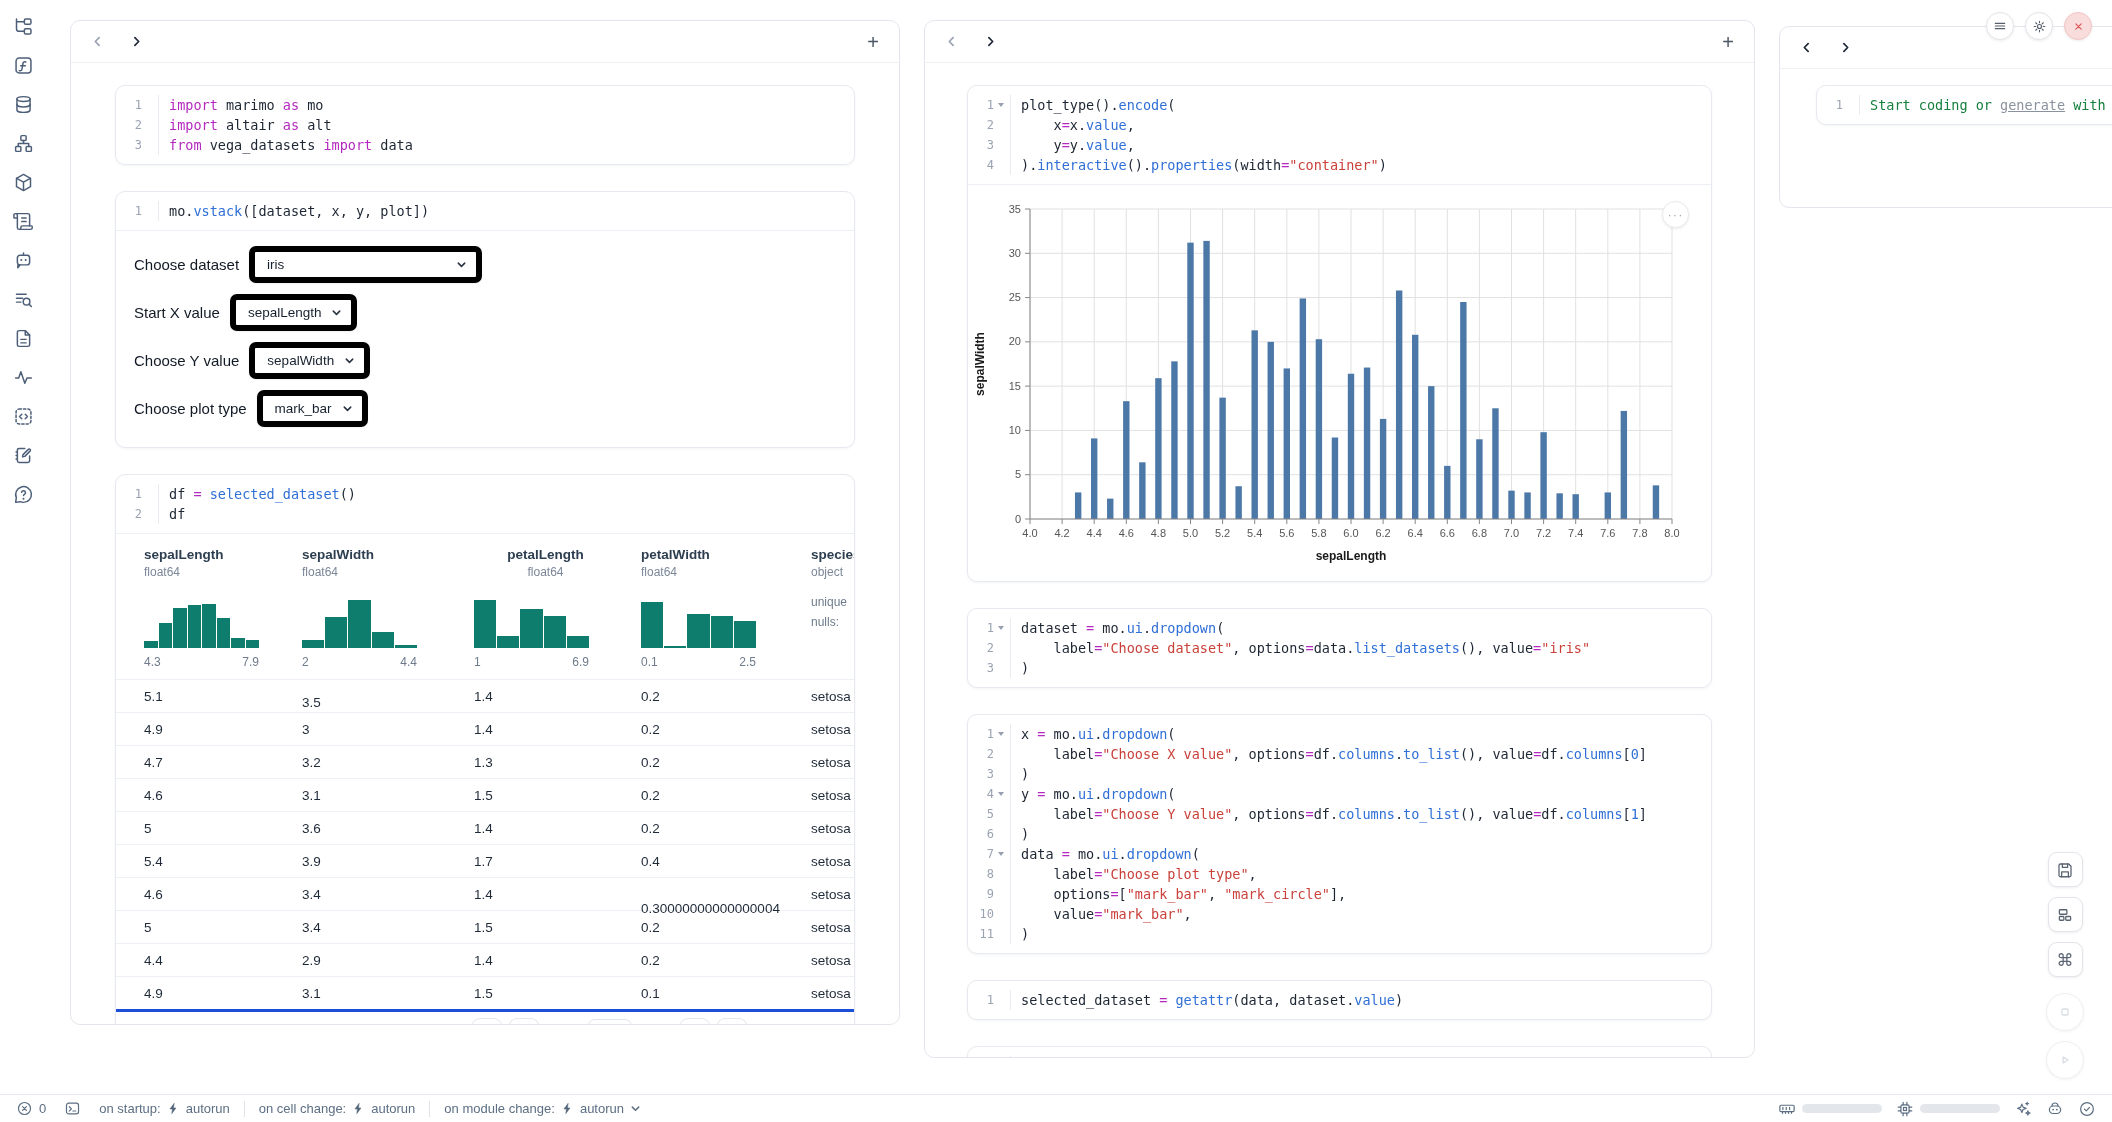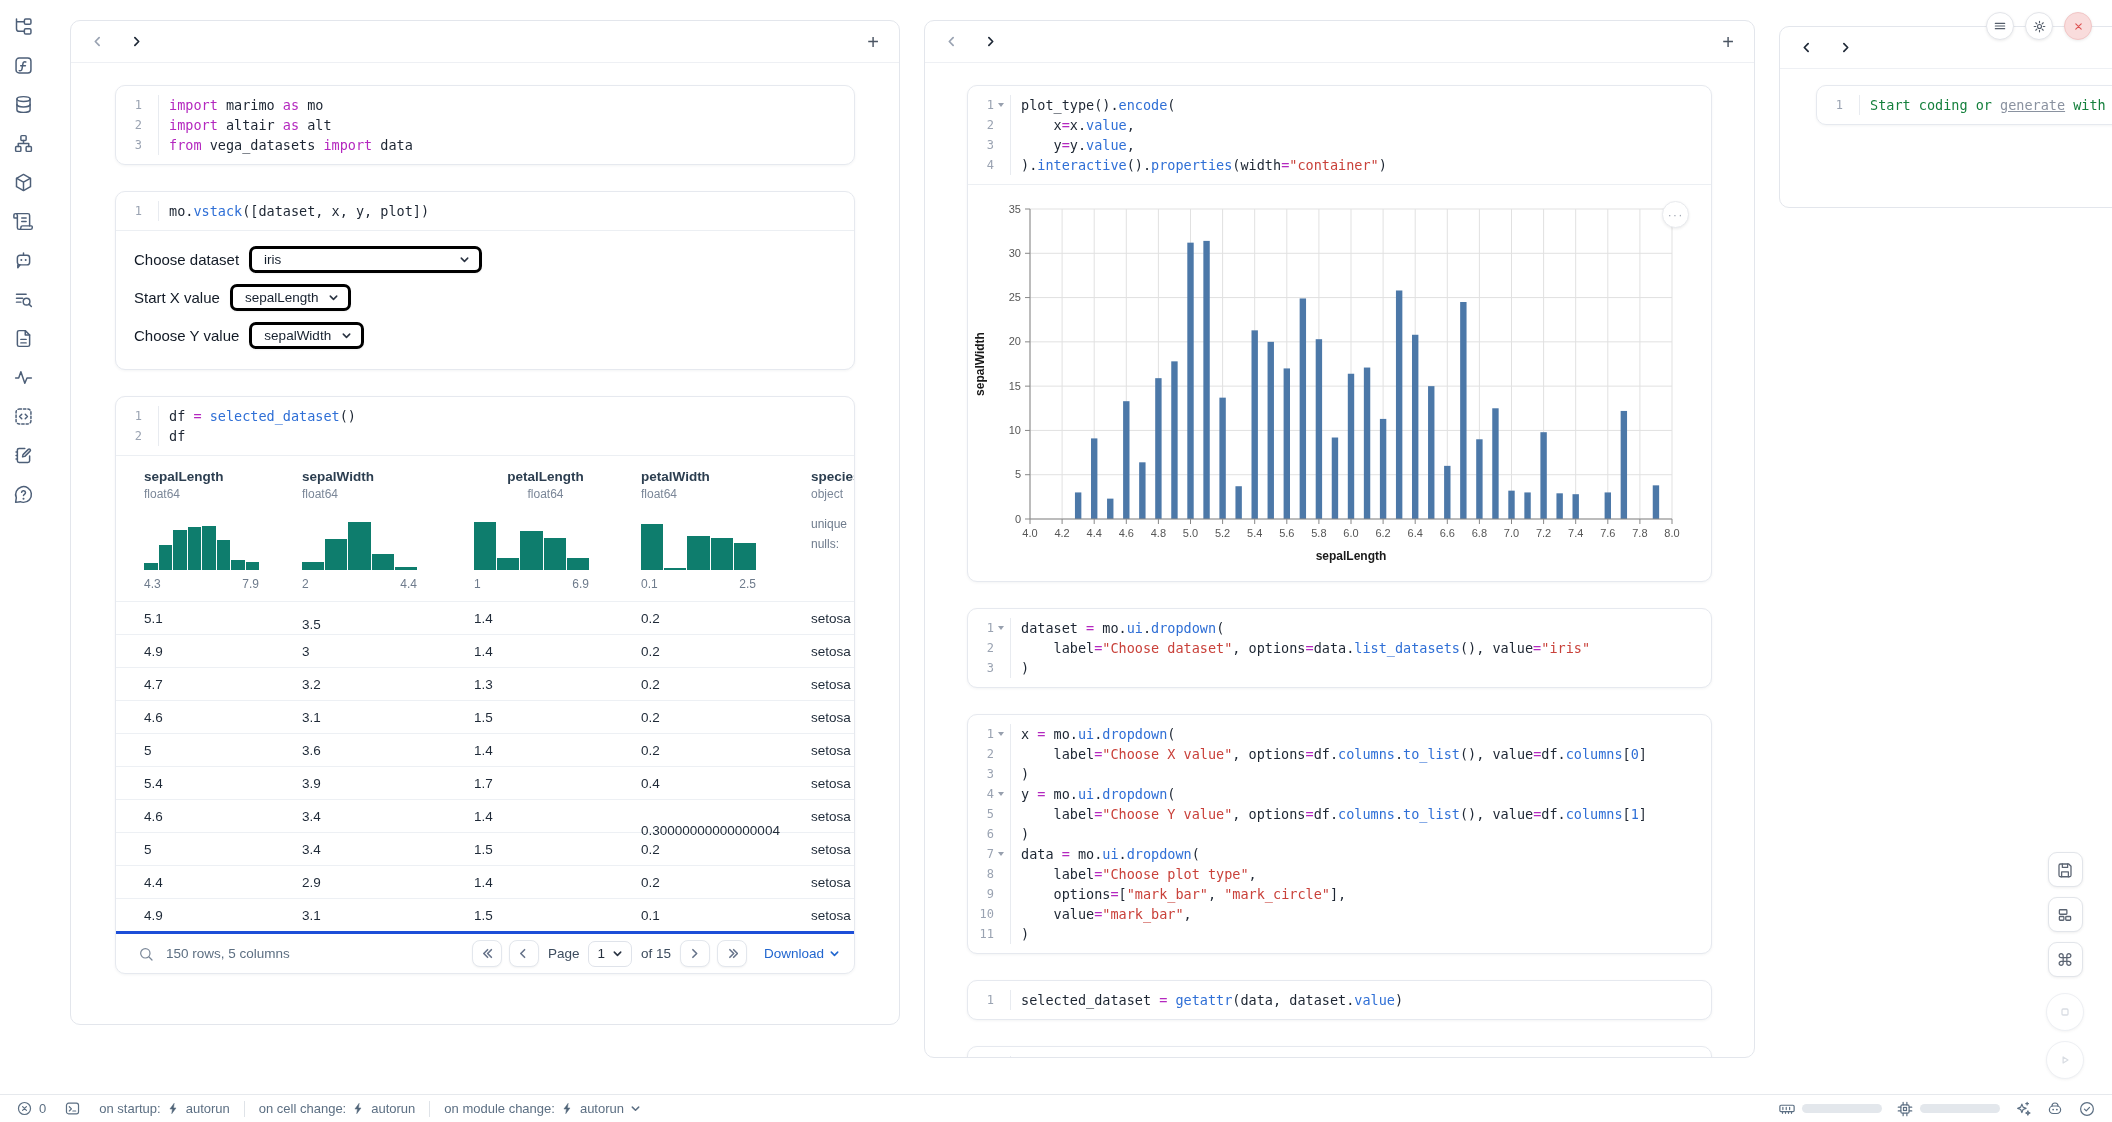--- a/index.html
+++ b/index.html
@@ -41,21 +41,21 @@
   .tok-k { color:#b428bf; }
   .tok-f { color:#2f6fd6; }
   .tok-s { color:#c9413a; }
   .tok-n { color:#2f6fd6; }
   .tok-ph  { color:#15803d; }
   .tok-phu { color:#8a92a0; text-decoration:underline; }
   .cell-output { border-top:1px solid #eceff3; }
   
   .ctrl-rows { padding:15px 18px 20px; display:flex; flex-direction:column; gap:11px; }
   .ctrl-row { display:flex; align-items:center; gap:10px; font-size:15px; color:#121a26; }
-  .select { border:3px solid #000000; border-radius:7px; height:27px; display:inline-flex; align-items:center;
+  .select { border:6px solid #000000; border-radius:7px; height:37px; display:inline-flex; align-items:center;
             justify-content:space-between; gap:10px; padding:0 9px 0 12px; font-size:13.5px; color:#16202e;
             box-shadow:0 1px 2px rgba(0,0,0,.06); cursor:pointer; background:#fff; }
   
   .tbl { overflow:hidden; font-size:13.5px; }
   .tbl-head { display:flex; padding-left:16px; }
   .tbl-col { flex:none; padding:13px 12px 10px; }
   .col-name { font-weight:bold; color:#2c3e50; font-size:13.5px; }
   .col-type { color:#7b8798; font-size:12px; margin-top:3px; }
   .hist { margin-top:13px; height:56px; width:115px; display:flex; align-items:flex-end; gap:1px; }
   .hist-bar { flex:1; background:#0e7d6d; }
@@ -261,20 +261,29 @@
                 <span>sepalLength</span>
                 <svg width="11" height="11" viewBox="0 0 12 12" fill="none">
                   <path d="M2.5 4.5L6 8l3.5-3.5" stroke="#2a3342" stroke-width="1.7" stroke-linecap="round" stroke-linejoin="round"></path>
                 </svg>
               </span>
             </div>
             <div class="ctrl-row">
               <span>Choose Y value</span>
               <span class="select">
                 <span>sepalWidth</span>
+                <svg width="11" height="11" viewBox="0 0 12 12" fill="none">
+                  <path d="M2.5 4.5L6 8l3.5-3.5" stroke="#2a3342" stroke-width="1.7" stroke-linecap="round" stroke-linejoin="round"></path>
+                </svg>
+              </span>
+            </div>
+            <div class="ctrl-row">
+              <span>Choose plot type</span>
+              <span class="select">
+                <span>mark_bar</span>
                 <svg width="11" height="11" viewBox="0 0 12 12" fill="none">
                   <path d="M2.5 4.5L6 8l3.5-3.5" stroke="#2a3342" stroke-width="1.7" stroke-linecap="round" stroke-linejoin="round"></path>
                 </svg>
               </span>
             </div>
           </div>
       </div>
       <div class="cell">
         <div class="code">
             <div class="code-line">

